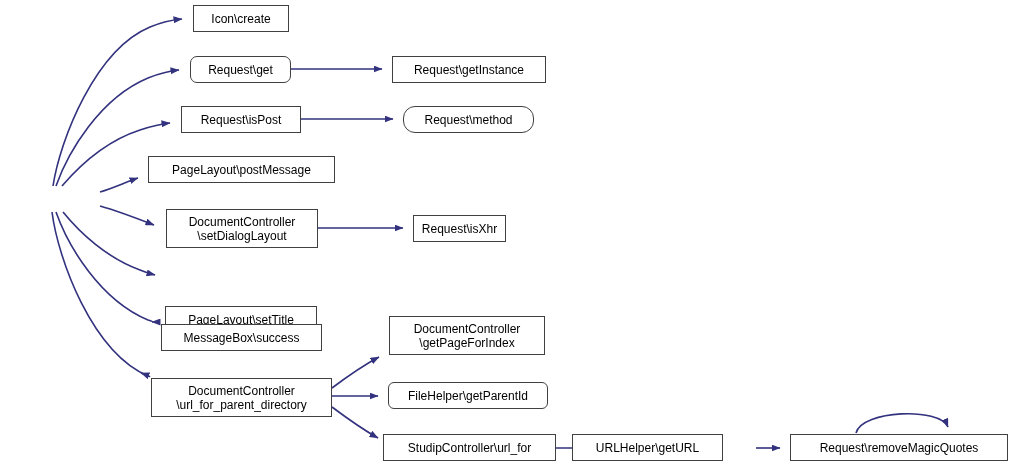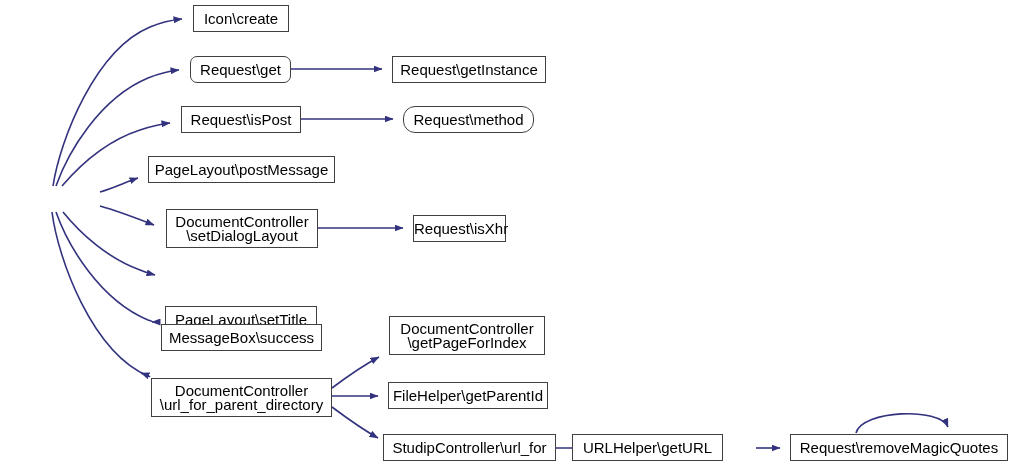--- a/index.html
+++ b/index.html
@@ -25,21 +25,21 @@
     width: 1015px;
     height: 467px;
   }
   .node {
     position: absolute;
     box-sizing: border-box;
     border: 1px solid #404040;
     background: #ffffff;
     color: #000000;
     font-family: "Liberation Sans", sans-serif;
-    font-size: 15px;
+    font-size: 12px;
     line-height: 14px;
     text-align: center;
     display: flex;
     align-items: center;
     justify-content: center;
     white-space: pre;
     z-index: 2;
   }
   .node.root {
     background: #bfbfbf;
@@ -131,21 +131,21 @@
 
   <div class="node" style="left:413px; top:215px; width:93px; height:27px;">
     <span class="node-label">Request\isXhr</span>
   </div>
 
   <div class="node" style="left:389px; top:316px; width:156px; height:39px;">
     <span class="node-label">DocumentController
 \getPageForIndex</span>
   </div>
 
-  <div class="node" style="left:388px; top:382px; width:160px; height:27px;">
+  <div class="node" style="left:388px; top:382px; width:160px; height:27px;border-radius:6px;">
     <span class="node-label">FileHelper\getParentId</span>
   </div>
 
   <div class="node" style="left:383px; top:434px; width:173px; height:27px;">
     <span class="node-label">StudipController\url_for</span>
   </div>
 
   <div class="node" style="left:572px; top:434px; width:151px; height:27px;">
     <span class="node-label">URLHelper\getURL</span>
   </div>

